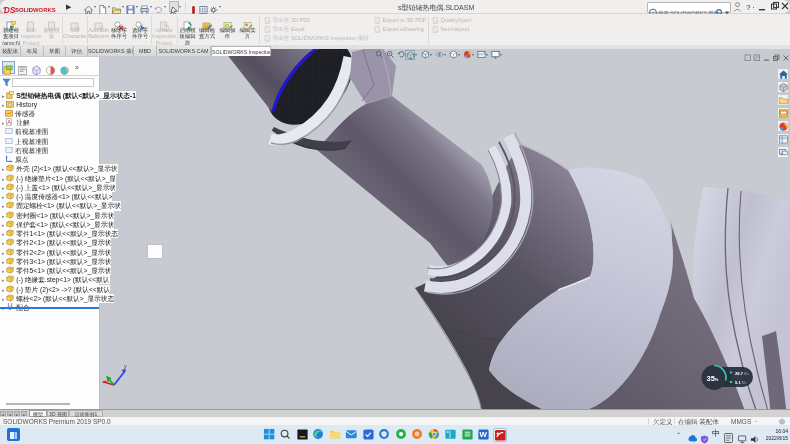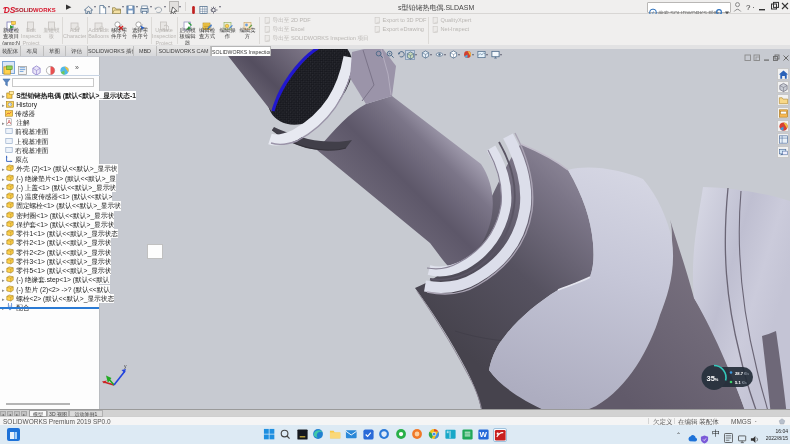--- a/index.html
+++ b/index.html
@@ -2,21 +2,21 @@
 <html><head><meta charset="utf-8">
 <style>
   * { margin:0; padding:0; box-sizing:border-box; }
   html,body { width:790px; height:444px; overflow:hidden; }
   body { font-family:"Liberation Sans", sans-serif; position:relative; background:#c7cad1; }
   .abs { position:absolute; }
   .txt { white-space:nowrap; }
 </style></head>
 <body>
 
-<div class="abs" style="left:0;top:0;width:790px;height:14px;background:#f0efee;border-bottom:1px solid #d8d6d4;">
+<div class="abs" style="left:0;top:0;width:790px;height:14px;background:#f0efee;border-bottom:1px solid #d8d6d4;border-radius:7px;">
   <div class="abs" style="left:3px;top:1px;width:70px;height:12px;">
     <svg width="70" height="12" viewBox="0 0 70 12">
       <text x="0" y="9.5" font-size="8.5" font-style="italic" font-weight="bold" fill="#d7162c" font-family="Liberation Sans">ƊS</text>
       <text x="12" y="8.8" font-size="5.9" font-weight="bold" fill="#aa1020" font-family="Liberation Sans">SOLID<tspan fill="#d7162c">WORKS</tspan></text>
     </svg>
   </div>
   <div class="abs" style="left:66px;top:3px;font-size:7px;color:#333;">▶</div>
 
   <div id="qat" class="abs" style="left:82px;top:0px;height:13px;">
       <div style="position:absolute;left:2px;top:1px;width:10px;height:11px;"><svg width="9" height="10" viewBox="0 0 10 11">

